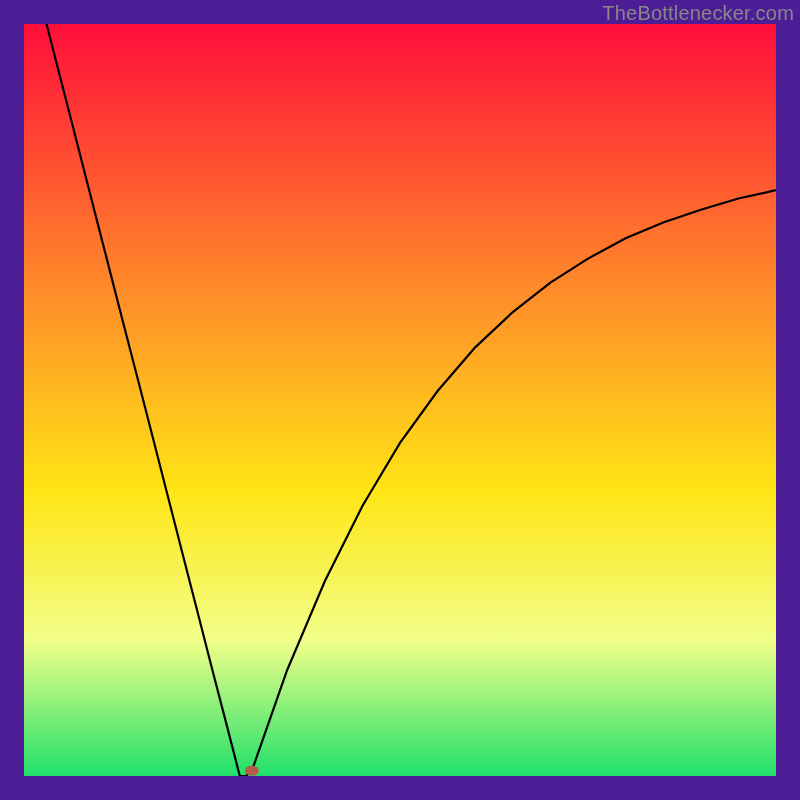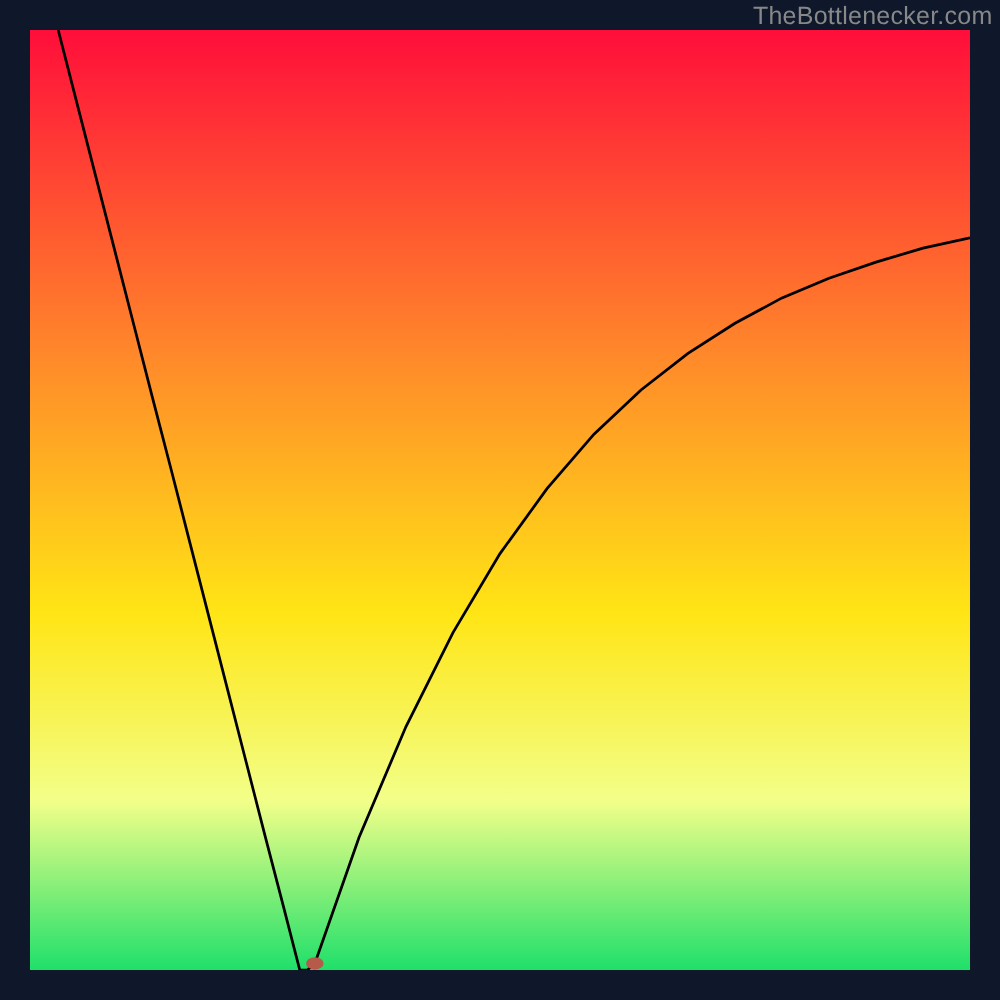--- a/index.html
+++ b/index.html
@@ -3,21 +3,21 @@
 <meta charset="utf-8">
 <style>
   * { margin: 0; padding: 0; box-sizing: border-box; }
   html, body { width: 800px; height: 800px; overflow: hidden; }
   body { background: #000; font-family: Arial, Helvetica, sans-serif; }
 
   .frame {
     position: absolute;
     left: 0; top: 0;
     width: 800px; height: 800px;
-    background: #0f172a;
+    background: #4c1d95;
   }
 
   .plot-area {
     position: absolute;
     left: 24px;
     top: 24px;
     width: 752px;
     height: 752px;
     overflow: hidden;
   }

